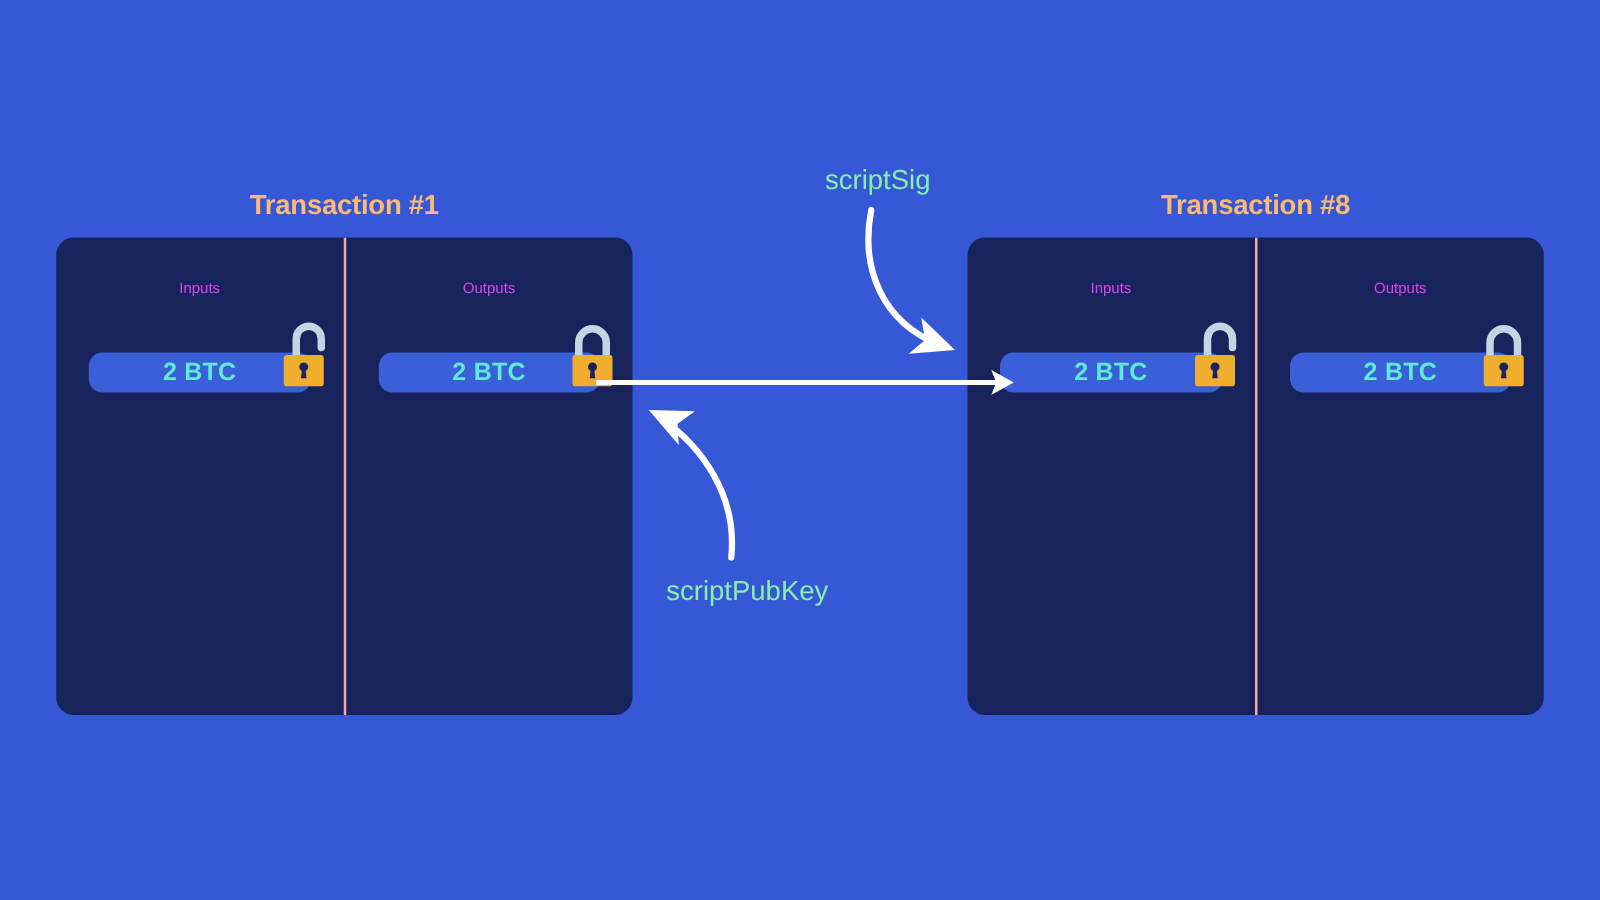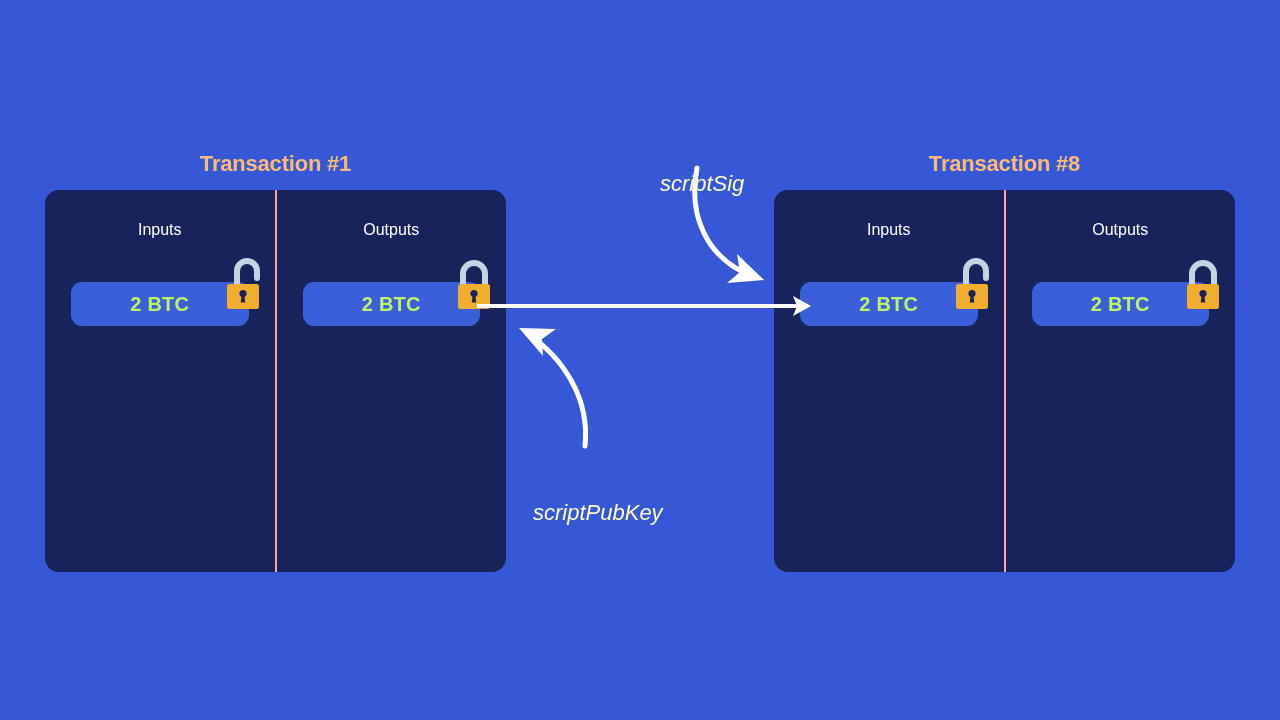--- a/index.html
+++ b/index.html
@@ -55,37 +55,37 @@
   }
   .tx-col.outputs {
     border-left: 2px solid #fca5a5;
   }
   .col-label {
     position: absolute;
     top: 30px;
     left: 0;
     width: 100%;
     text-align: center;
-    color: #ffffff;
-    font-size: 16px;
+    color: #d946ef;
+    font-size: 12px;
     font-weight: 400;
     line-height: 20px;
   }
   .amount-pill {
     position: absolute;
     top: 92px;
     left: 26px;
     right: 26px;
-    height: 44px;
+    height: 32px;
     background: #3a5fd9;
     border-radius: 11px;
     display: flex;
     align-items: center;
     justify-content: center;
-    color: #bef264;
+    color: #5eead4;
     font-size: 20px;
     font-weight: bold;
     letter-spacing: 0.2px;
   }
   .lock {
     position: absolute;
     top: 64px;
     right: 4px;
     width: 46px;
     height: 56px;
@@ -94,26 +94,24 @@
   
   .svg-layer {
     position: absolute;
     inset: 0;
     width: 1280px;
     height: 720px;
     pointer-events: none;
   }
   .anno-label {
     position: absolute;
-    color: #fef9c3;
+    color: #86efac;
     font-size: 22px;
-    font-style: italic;
     white-space: nowrap;
     line-height: 28px;
-    margin-top: 40px;
   }
 </style>
 </head>
 <body>
 
 <div class="stage">
 
   <div class="tx-group" style="left:45px; top:150px; width:461px;">
     <div class="tx-title">Transaction #1</div>
     <div class="tx-card">

